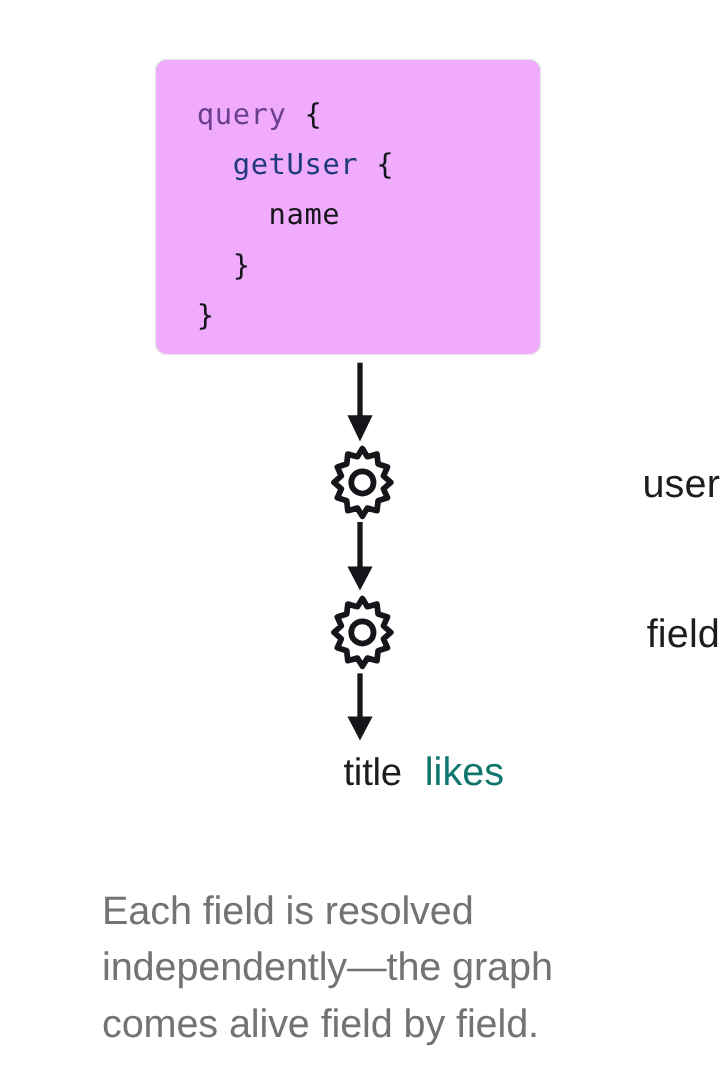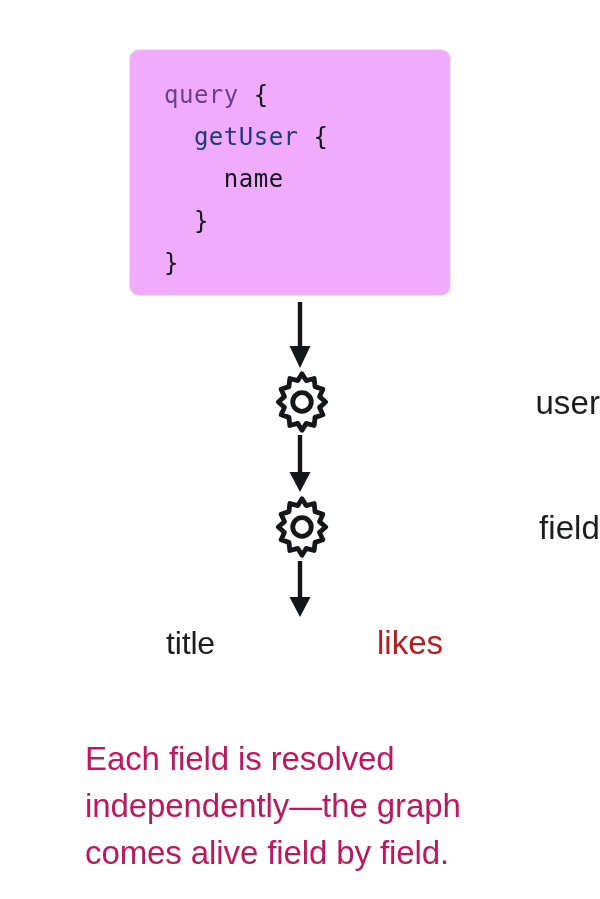--- a/index.html
+++ b/index.html
@@ -78,46 +78,45 @@
   
   .leaf-row {
     position: absolute;
     left: 0; width: 600px;
     display: flex;
     align-items: baseline;
     justify-content: flex-start;
   }
   .leaf-primary {
     width: 335px;
-    text-align: center;
+    text-align: right;
     font-family: "Liberation Sans", sans-serif;
     font-size: 32px;
     line-height: 1;
     color: #1b1d1e;
     letter-spacing: -0.2px;
-    margin-left: 23px;
   }
   .leaf-secondary {
     margin-left: 19px;
     font-family: "Liberation Sans", sans-serif;
     font-size: 33px;
     line-height: 1;
-    color: #b91c1c;
+    color: #0f766e;
   }
 
   
   .caption {
     position: absolute;
     left: 85px;
     top: 702px;
     width: 440px;
     font-family: "Liberation Sans", sans-serif;
     font-size: 33px;
     line-height: 47px;
-    color: #be185d;
+    color: #737373;
     letter-spacing: -0.1px;
   }
 </style>
 </head>
 <body>
 
 <div class="code-card">
   <div class="code-body"><div><span class="tok-kw">query</span><span class="tok-pl"> </span><span class="tok-brc">{</span></div><div><span>  </span><span class="tok-fn">getUser</span><span class="tok-pl"> </span><span class="tok-brc">{</span></div><div><span>    </span><span class="tok-pl">name</span></div><div><span>  </span><span class="tok-brc">}</span></div><div><span class="tok-brc">}</span></div></div>
 </div>
 

